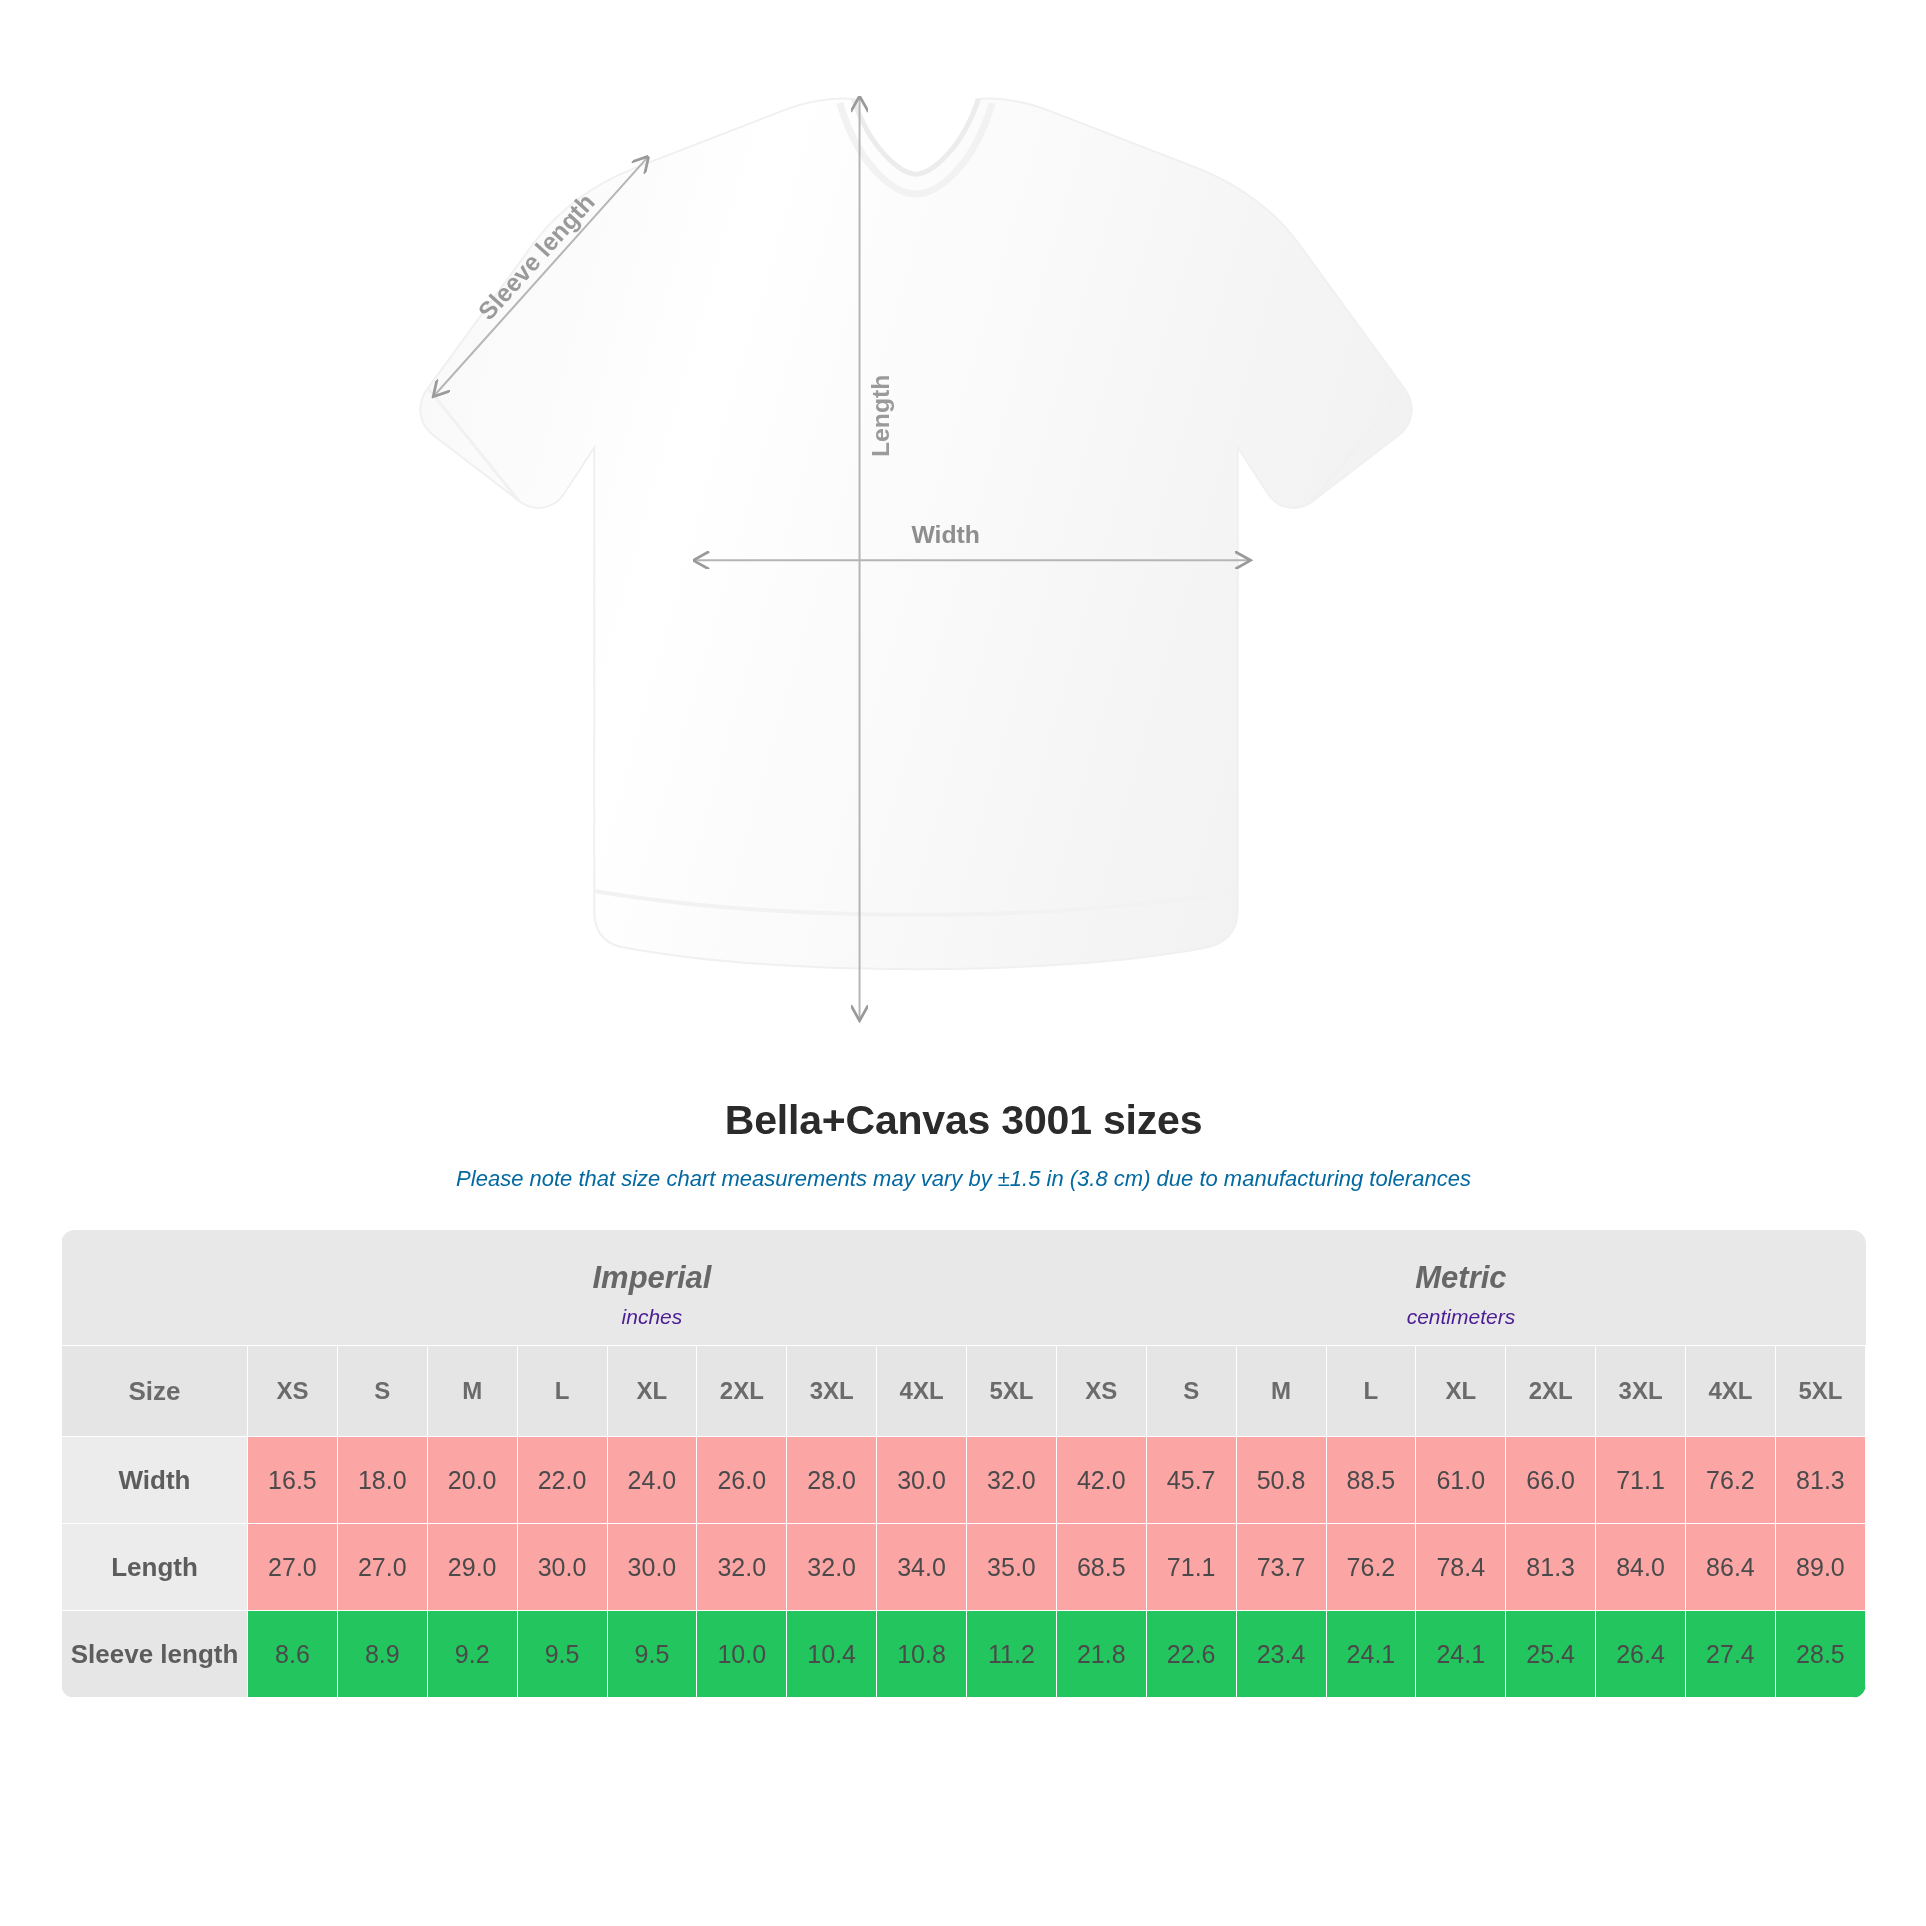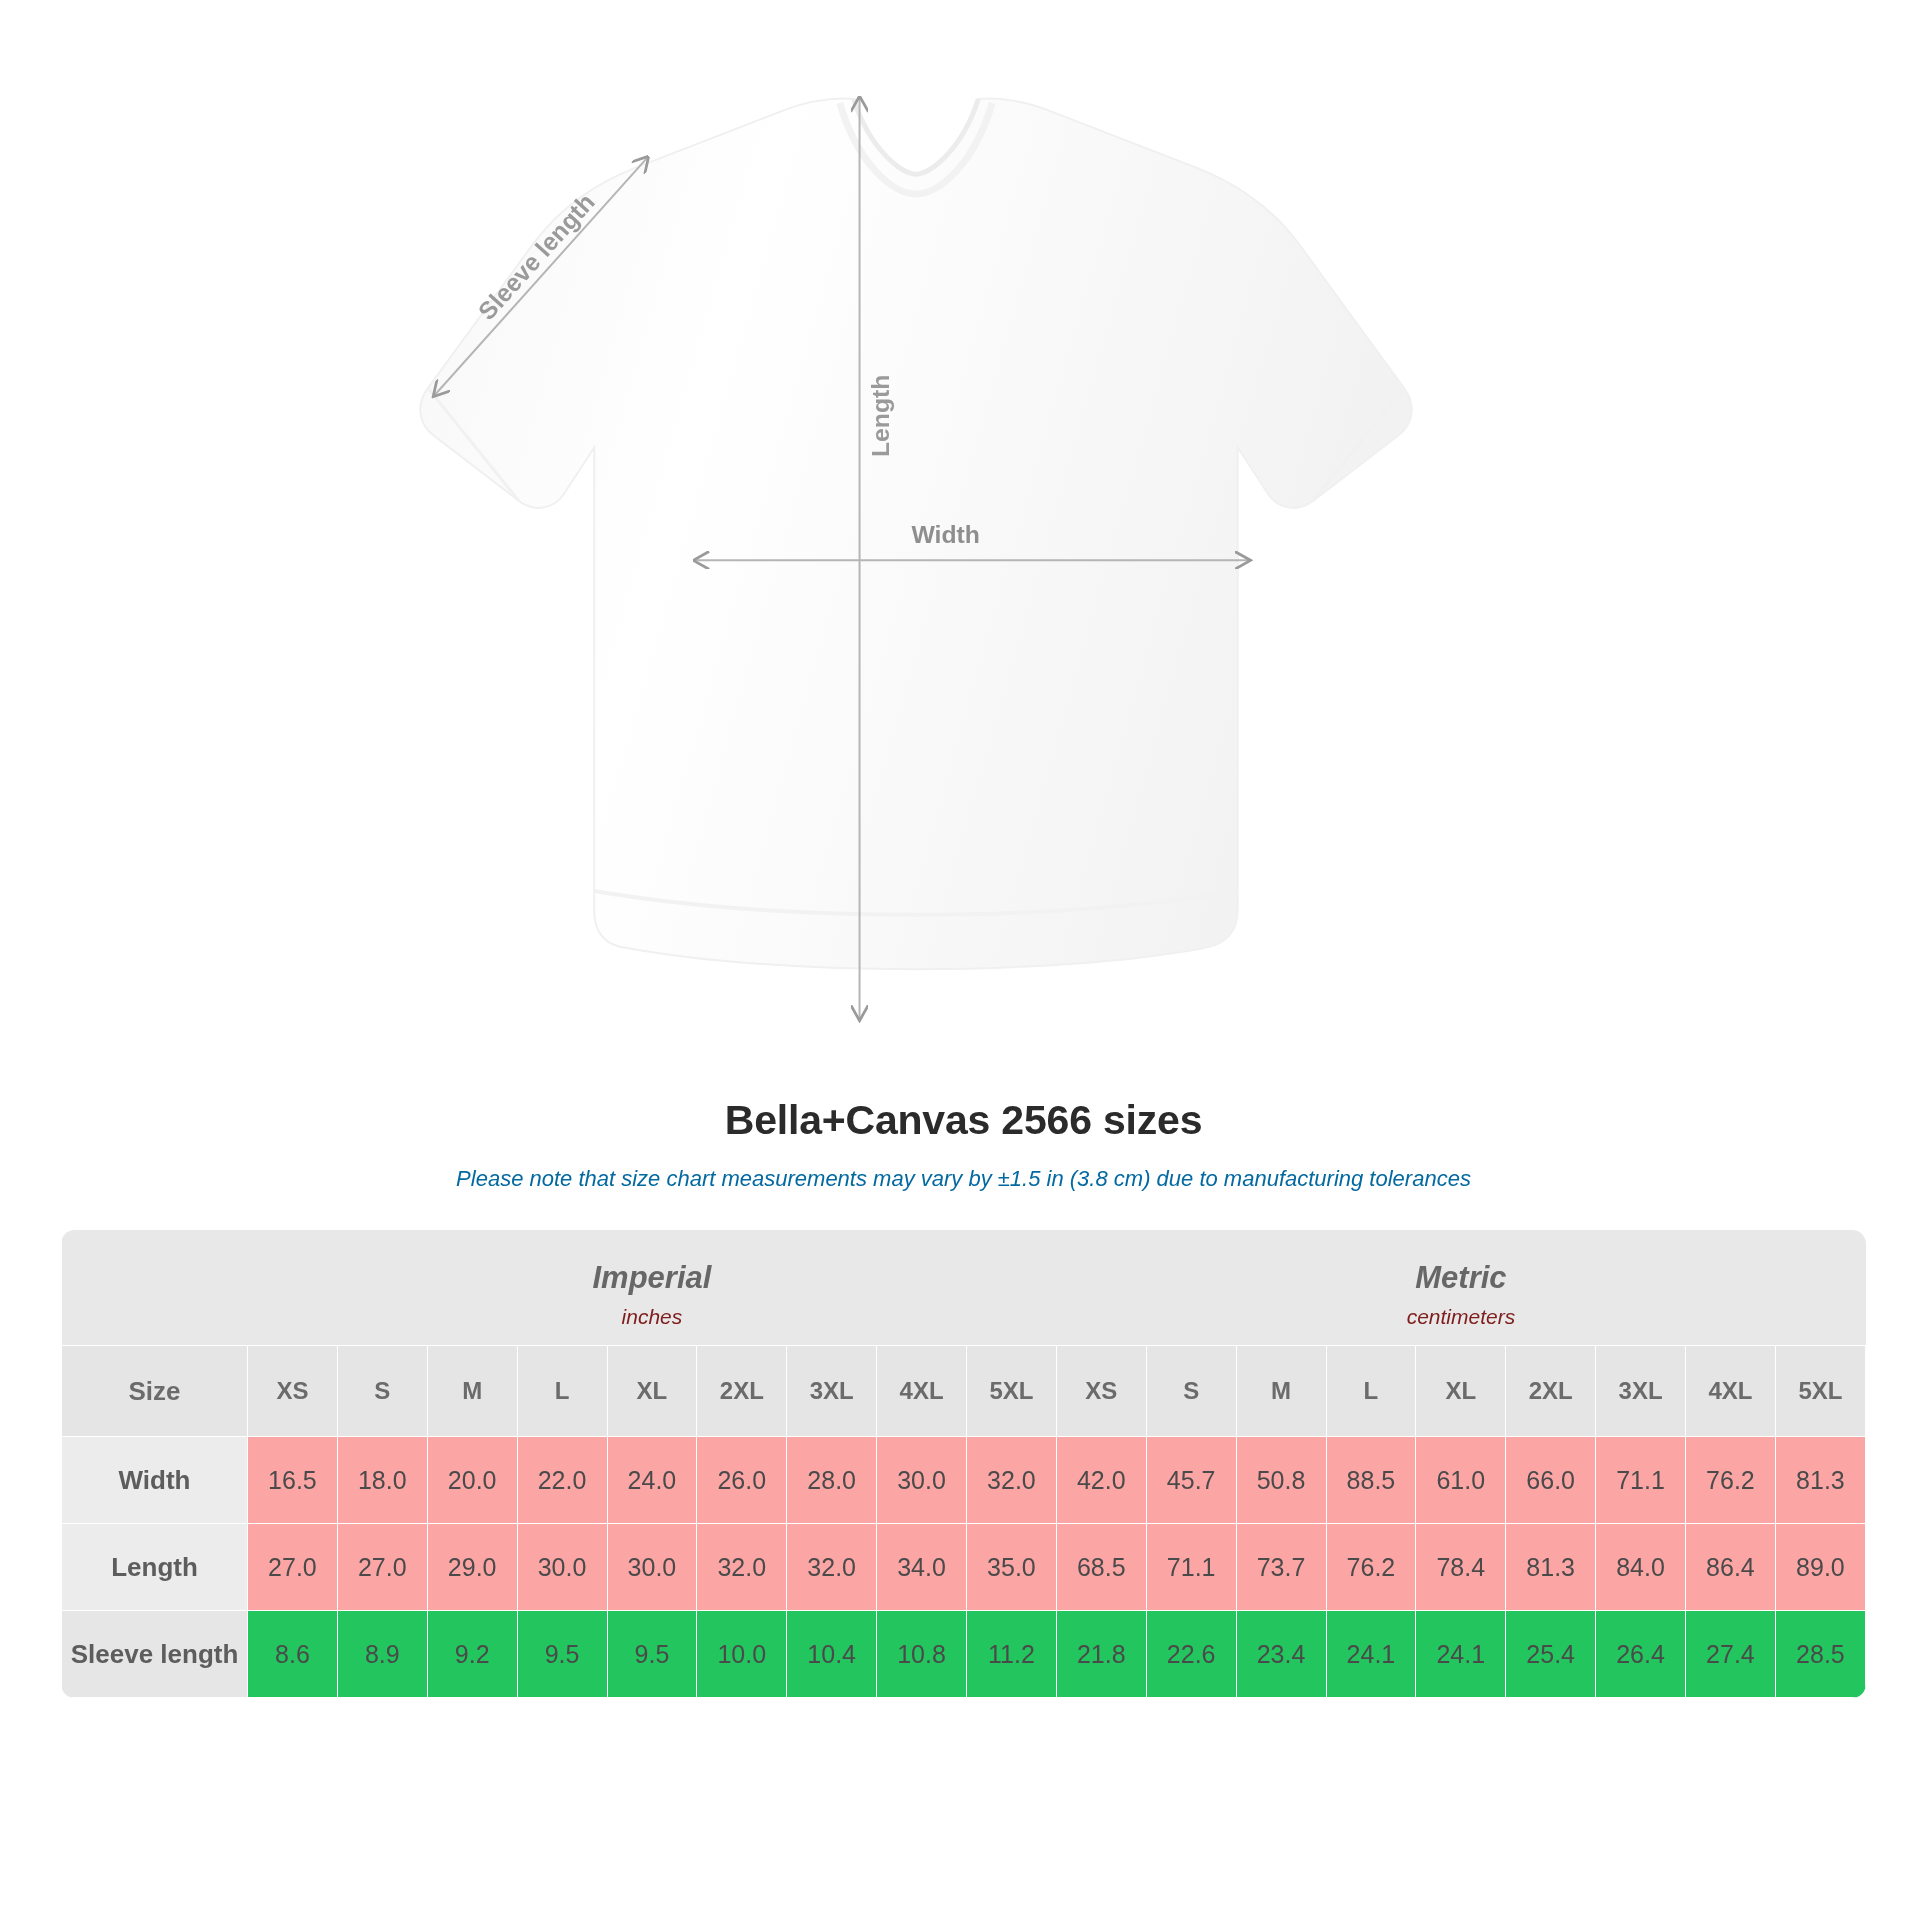--- a/index.html
+++ b/index.html
@@ -71,21 +71,21 @@
   }
   .sys-name {
     font-size: 31px;
     font-style: italic;
     font-weight: bold;
     color: #676767;
   }
   .sys-unit {
     font-size: 21px;
     font-style: italic;
-    color: #7f1d1d;
+    color: #4c1d95;
     margin-top: 9px;
   }
 
   tr.head td {
     background: #e5e5e5;
     color: #6b6b6b;
     font-size: 24px;
     font-weight: bold;
     height: 91px;
   }
@@ -178,21 +178,21 @@
       <text x="955" y="548" text-anchor="middle" font-family="Liberation Sans, sans-serif" font-size="25" font-weight="bold" fill="#8e8e8e">Width</text>
 
       <g>
         <line x1="653" y1="160" x2="438" y2="400" stroke="#b5b5b5" stroke-width="2" marker-start="url(#arrTail)" marker-end="url(#arrHead)"></line>
       </g>
       <text x="548" y="265" transform="rotate(-48 548 265)" text-anchor="middle" font-family="Liberation Sans, sans-serif" font-size="25" font-weight="bold" fill="#9a9a9a">Sleeve length</text>
     </svg>
   </div>
 
   <div class="title-block">
-    <div class="chart-title">Bella+Canvas 2566 sizes</div>
+    <div class="chart-title">Bella+Canvas 3001 sizes</div>
     <div class="chart-note">Please note that size chart measurements may vary by ±1.5 in (3.8 cm) due to manufacturing tolerances</div>
   </div>
 
   <div class="table-wrap">
     <table class="size-table">
       <colgroup>
         <col class="col-label">
         <col class="col-cell">
           <col class="col-cell">
           <col class="col-cell">

